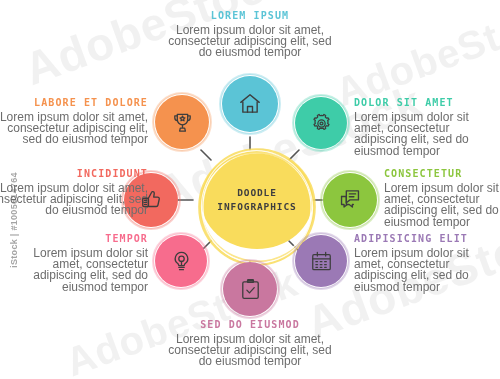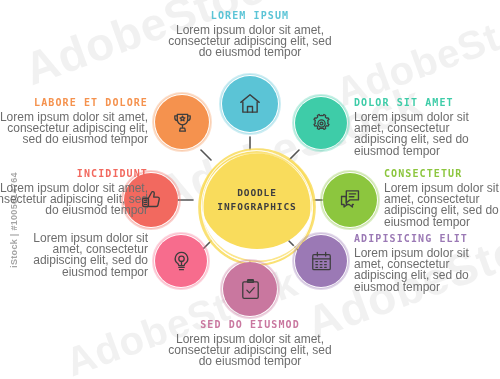--- a/index.html
+++ b/index.html
@@ -247,20 +247,21 @@
     <p class="hd" style="color:#9B79B5;">ADIPISICING ELIT</p>
     <p class="bd">Lorem ipsum dolor sit amet, consectetur adipiscing elit, sed do eiusmod tempor</p>
   </div>
 
   <div class="blk ta-c" style="left:166px;top:319px;">
     <p class="hd" style="color:#C9779F;">SED DO EIUSMOD</p>
     <p class="bd">Lorem ipsum dolor sit amet, consectetur  adipiscing  elit, sed do eiusmod tempor</p>
   </div>
 
   <div class="blk ta-r" style="left:0px;top:233px;">
+    <p class="hd" style="color:#F76C8D;">TEMPOR</p>
     <p class="bd">Lorem ipsum dolor sit amet, consectetur adipiscing elit, sed do eiusmod tempor</p>
   </div>
 
   <div class="blk ta-r" style="left:-28px;top:168px;width:176px;">
     <p class="hd" style="color:#F2695F;">INCIDIDUNT</p>
     <p class="bd">Lorem ipsum dolor sit amet, consectetur adipiscing elit, sed do eiusmod tempor</p>
   </div>
 
   <div class="blk ta-r" style="left:-3px;top:97px;width:151px;">
     <p class="hd" style="color:#F5924E;">LABORE ET DOLORE</p>

